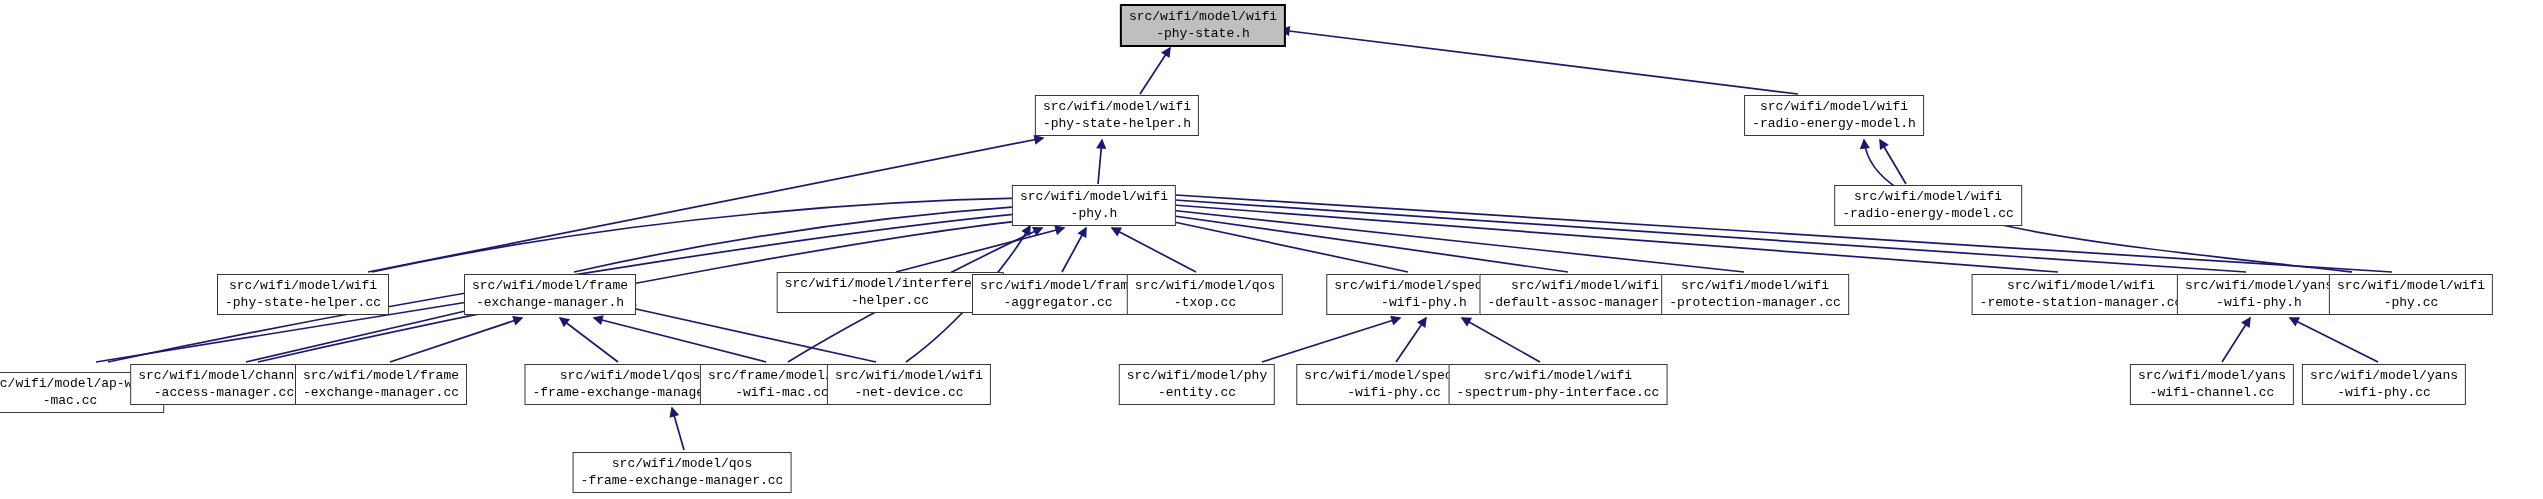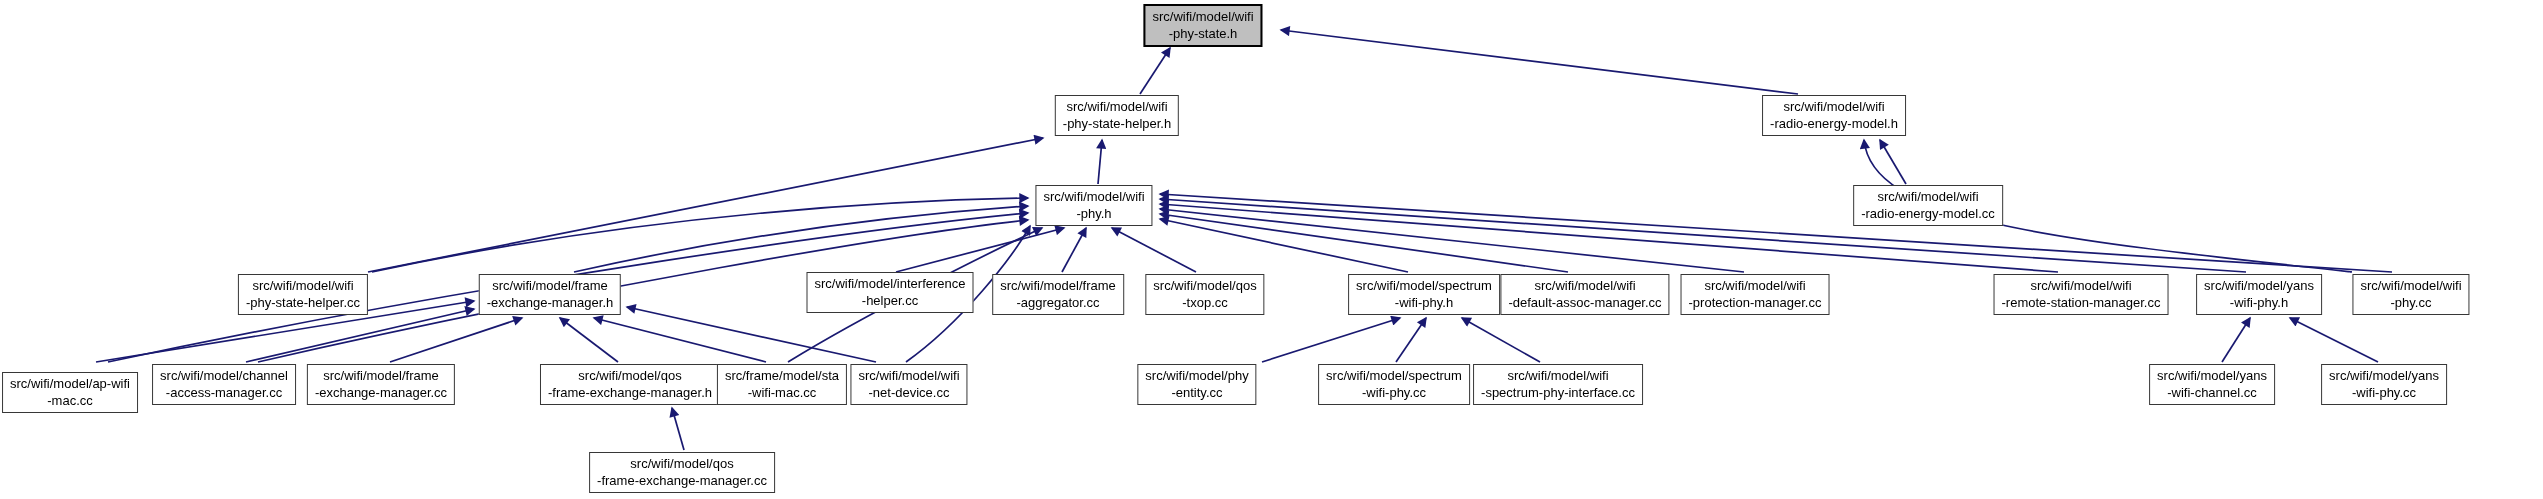--- a/index.html
+++ b/index.html
@@ -6,21 +6,21 @@
     margin: 0;
     padding: 0;
     background: #ffffff;
   }
   #graph-canvas {
     position: relative;
     width: 2543px;
     height: 499px;
     background: #ffffff;
     overflow: hidden;
-    font-family: Liberation Sans, sans-serif;
+    font-family: Liberation Mono, monospace;
   }
   #edge-layer {
     position: absolute;
     left: 0;
     top: 0;
     width: 2543px;
     height: 499px;
   }
   .graph-node {
     position: absolute;

